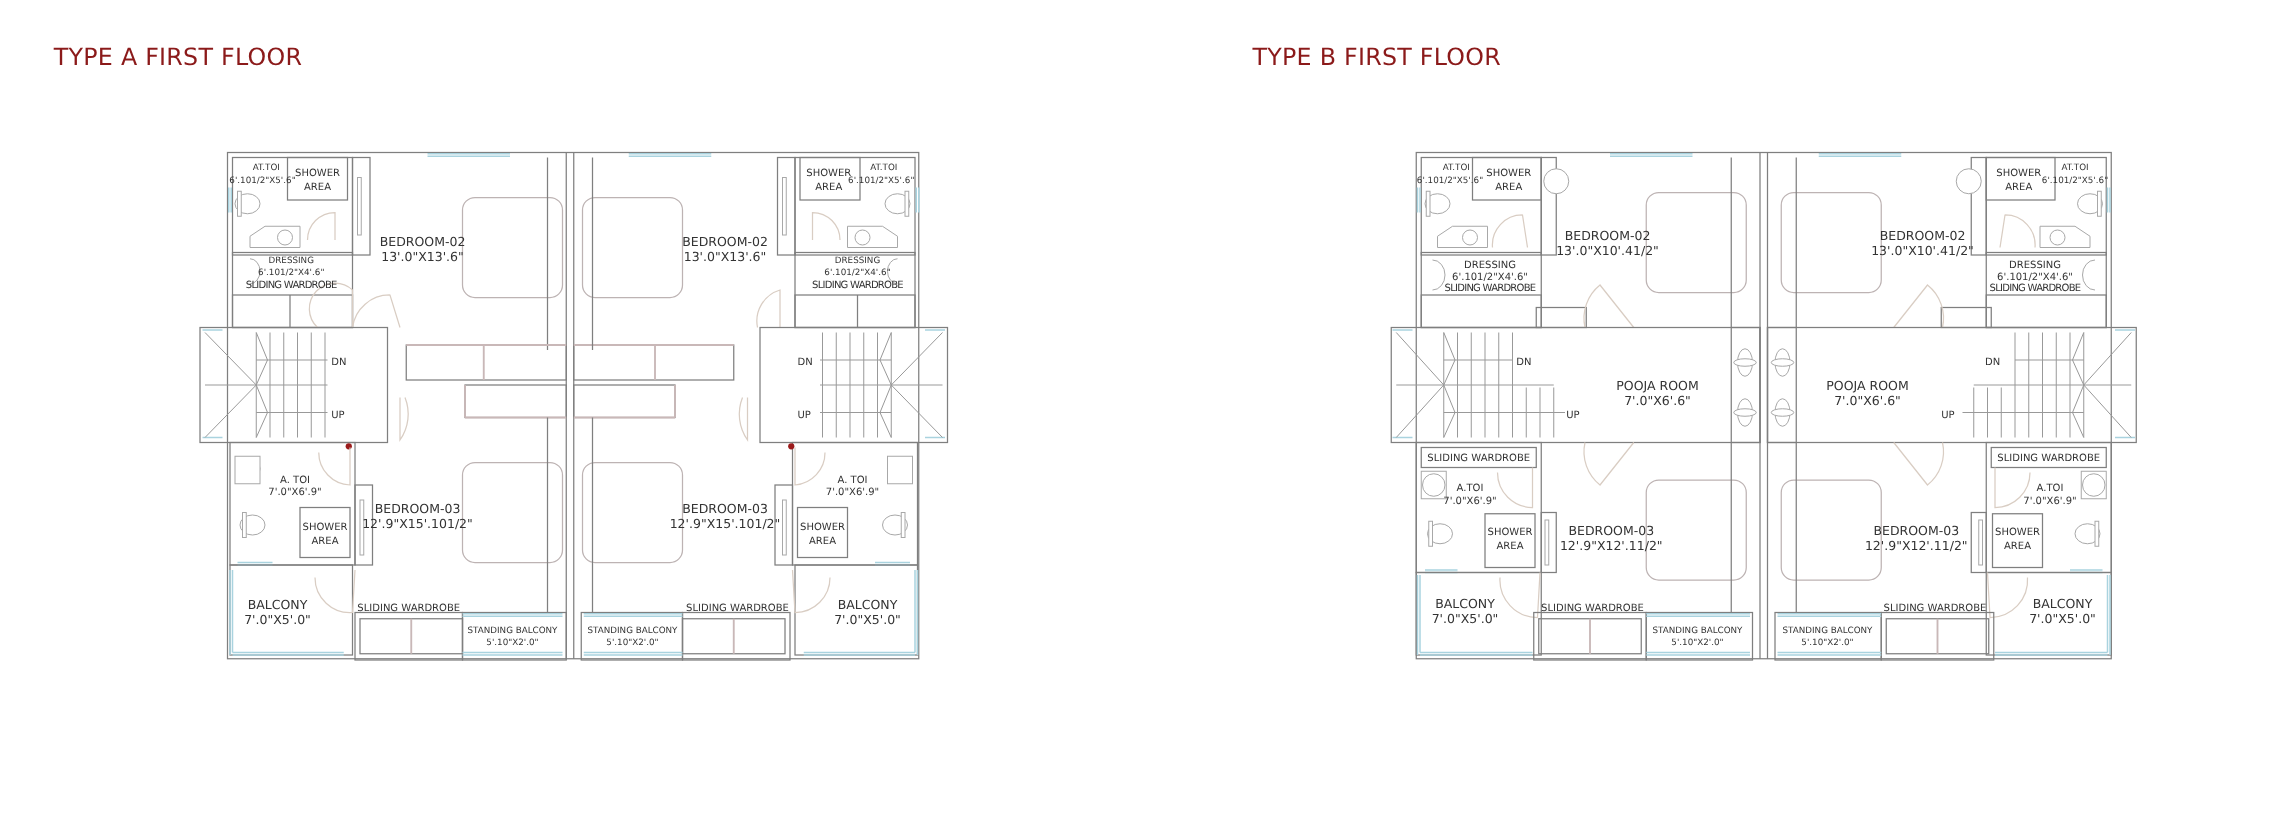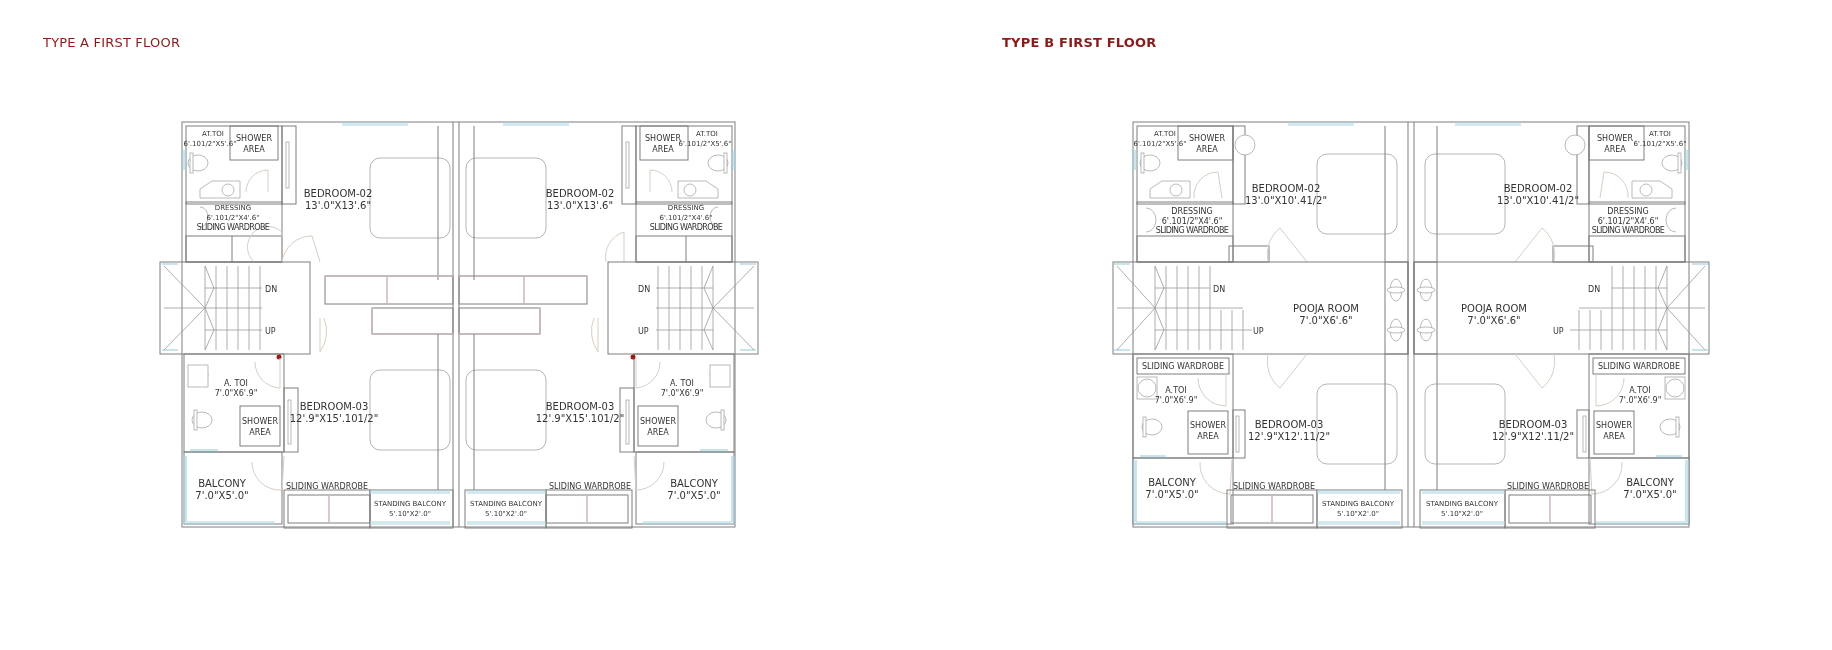--- a/index.html
+++ b/index.html
@@ -1,19 +1,19 @@
 <!DOCTYPE html>
 <html><head>
 <meta charset="utf-8">
 <style>
   html,body{margin:0;padding:0;background:#ffffff;}
   body{width:1832px;height:650px;position:relative;overflow:hidden;font-family:"DejaVu Sans",sans-serif;}
-  .title{position:absolute;top:35px;font-size:13px;color:#8b1a1a;letter-spacing:0.2px;font-family:"DejaVu Sans",sans-serif;}
+  .title{position:absolute;top:35px;font-size:19px;color:#8b1a1a;letter-spacing:0.2px;font-family:"DejaVu Sans",sans-serif;}
   #title-a{left:43px;}
-  #title-b{left:1002px;font-weight:bold;}
+  #title-b{left:1002px;}
   svg{position:absolute;left:0;top:0;}
   .w{stroke:#7f7f7f;stroke-width:1;fill:none;}
   .wt{stroke:#999;stroke-width:0.8;fill:none;}
   .wd{stroke:#c9b8b8;stroke-width:1.5;fill:none;}
   .win{stroke:#a9d3df;stroke-width:1.2;fill:none;}
   .door{stroke:#d9cdc3;stroke-width:1;fill:none;}
   .fx{stroke:#a8a8a8;stroke-width:0.8;fill:#fff;}
   .bed{stroke:#bdb3b3;stroke-width:1;fill:#fff;}
   .red{fill:#9b1b1b;}
   text{font-family:"DejaVu Sans",sans-serif;fill:#333;}

